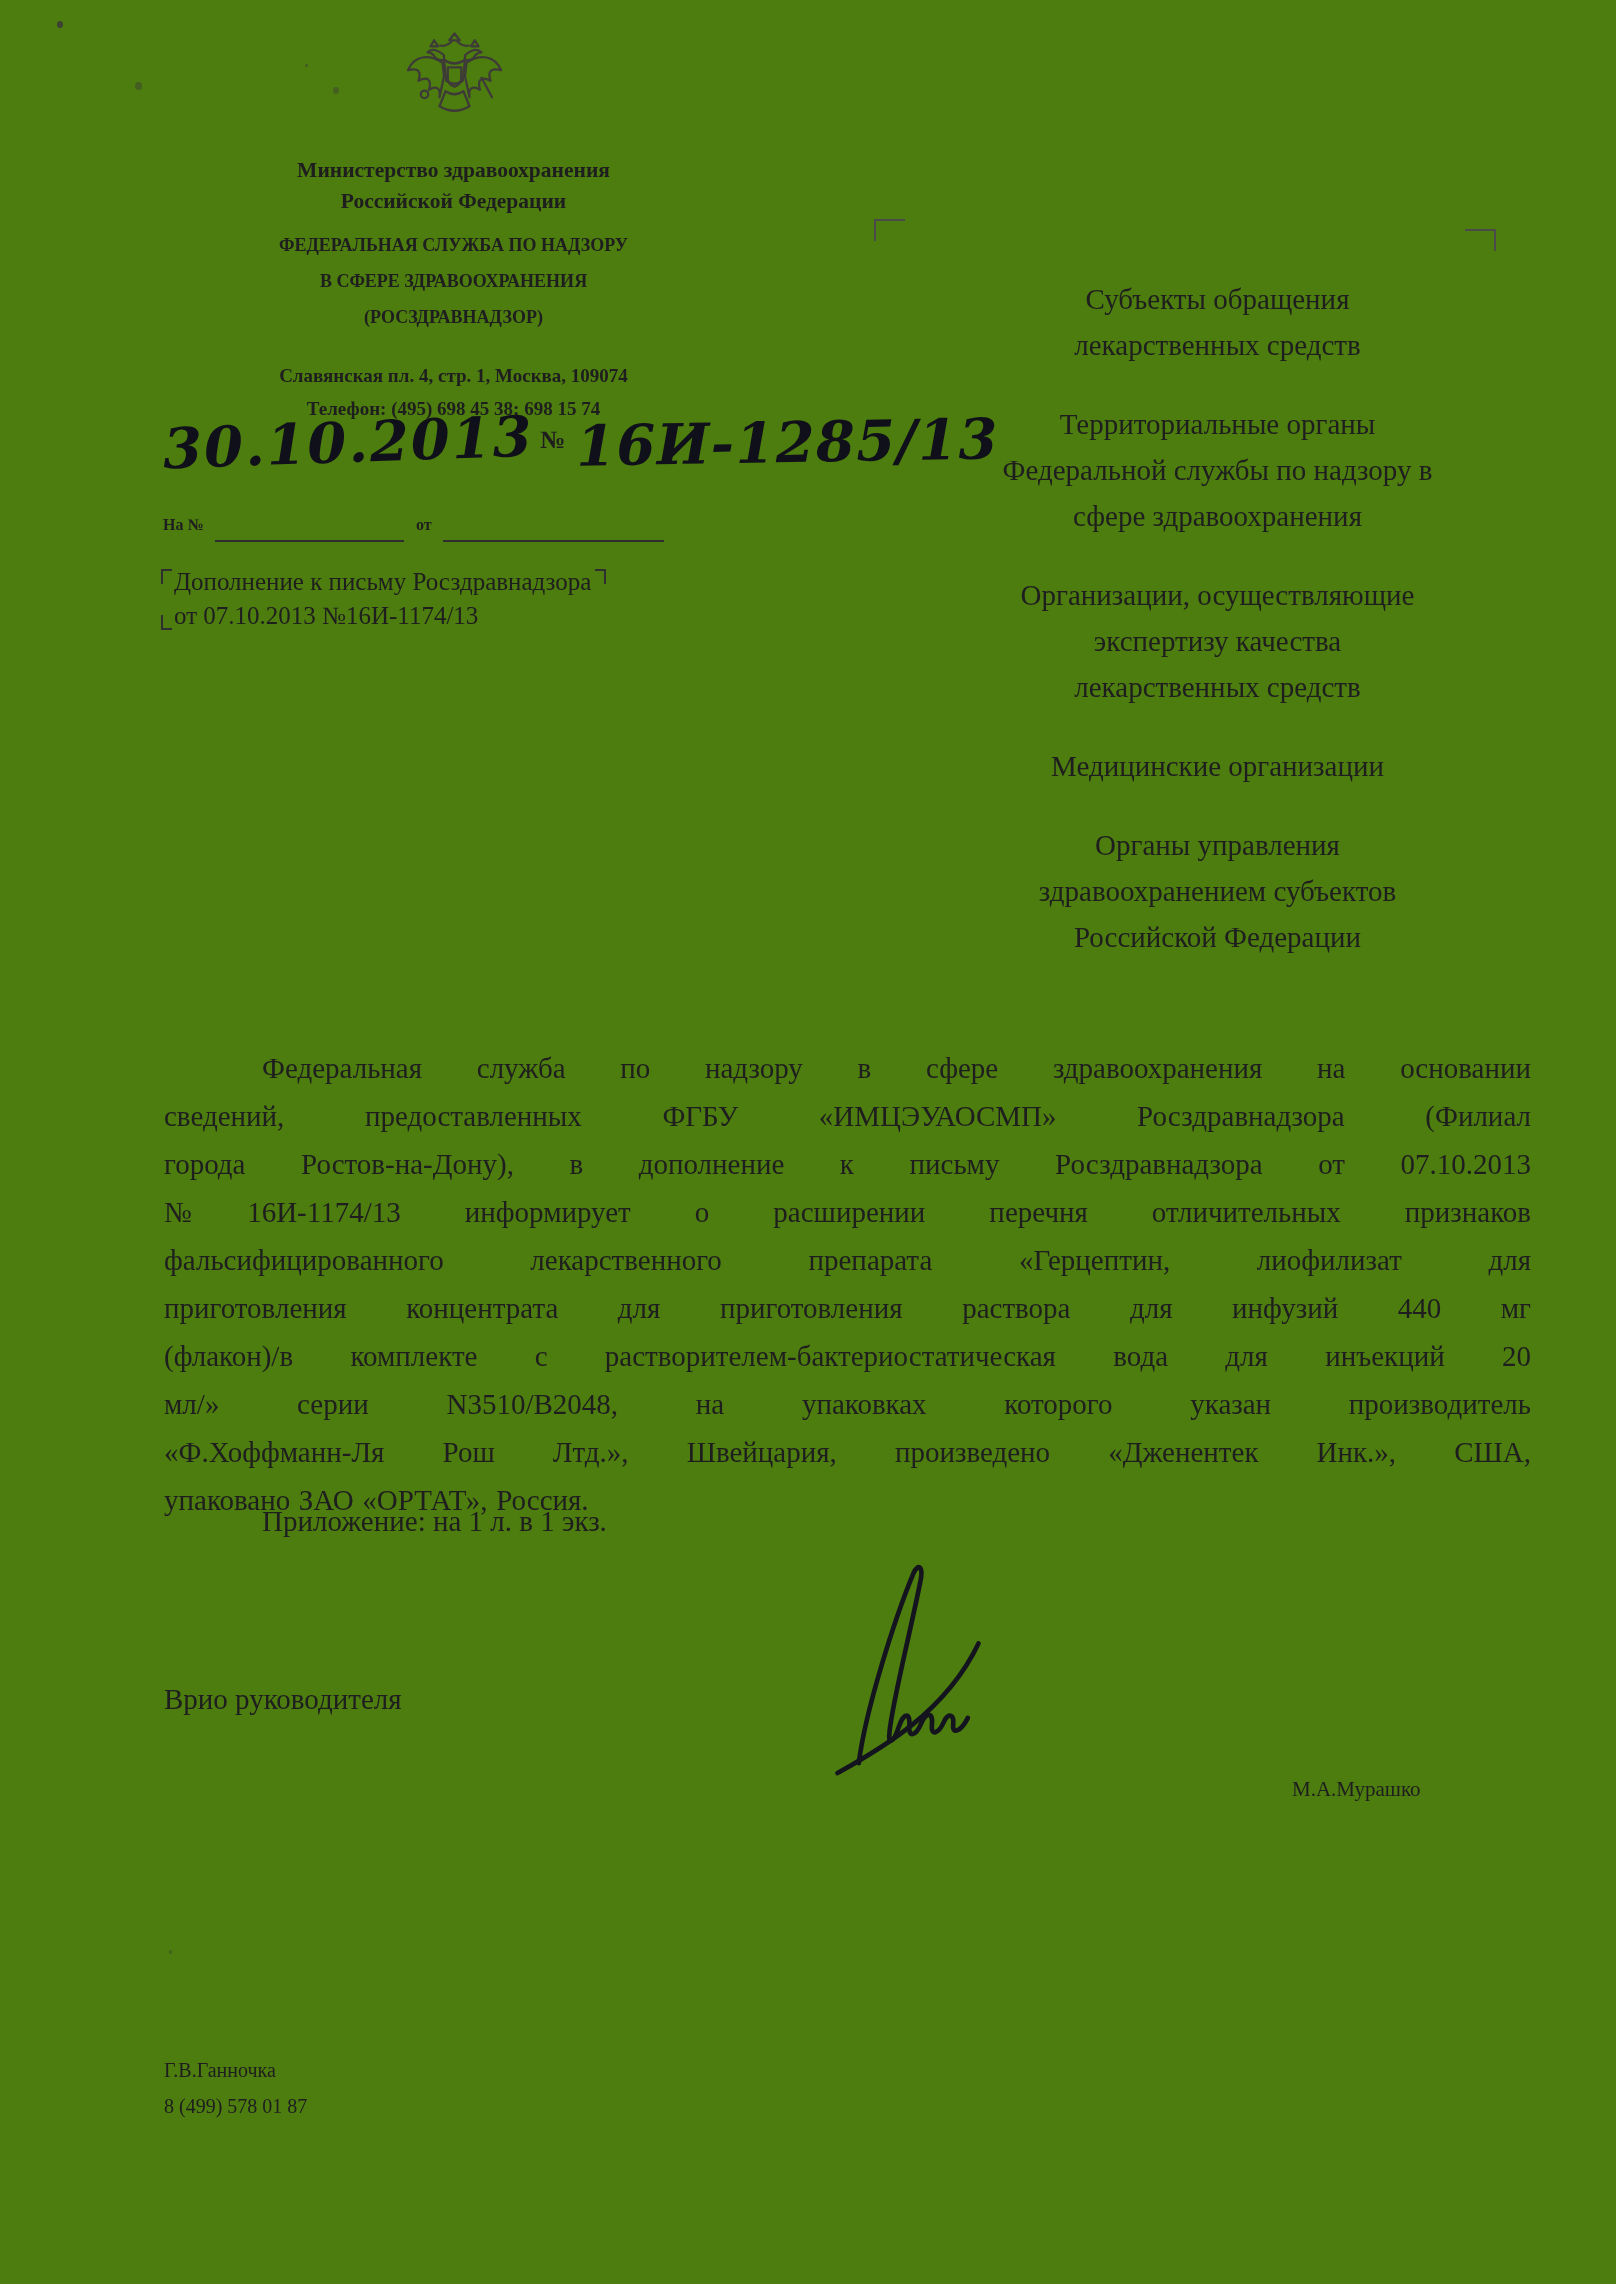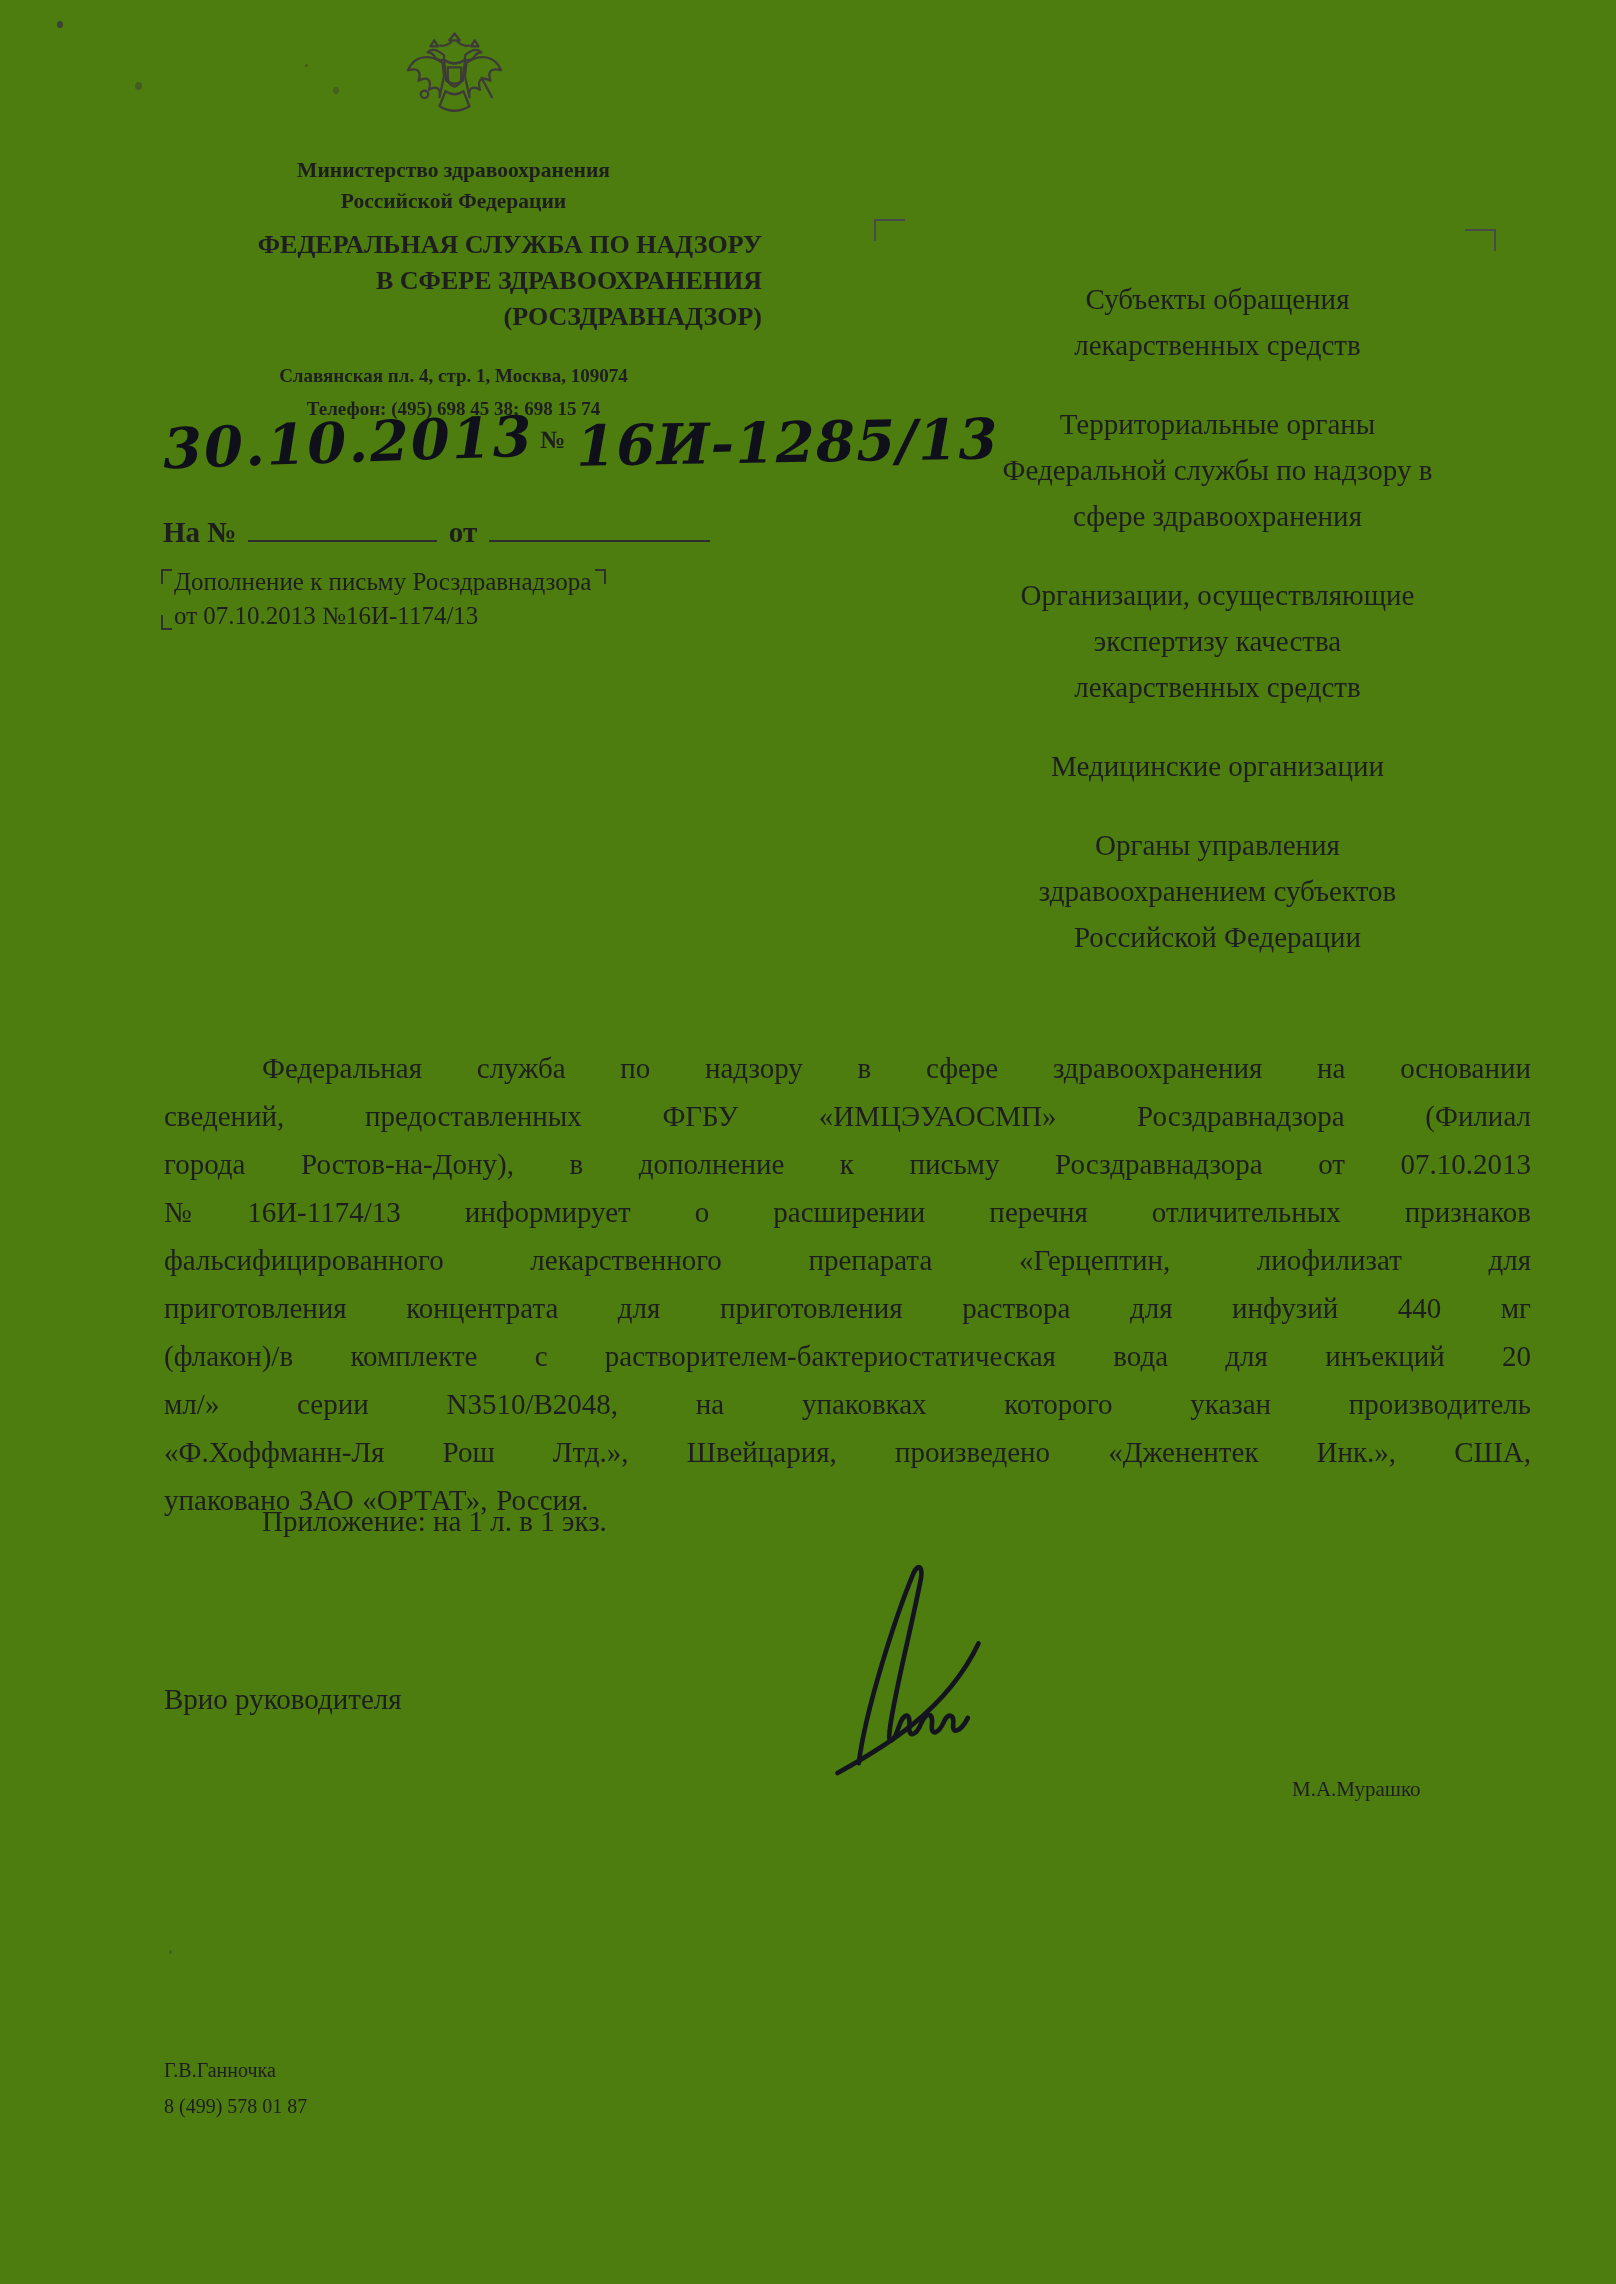--- a/index.html
+++ b/index.html
@@ -14,36 +14,36 @@
     overflow:hidden;
   }
 
   
   .emblem { position:absolute; left:402px; top:25px; width:105px; height:122px; }
   .letterhead {
     position:absolute; left:145px; top:155px; width:617px;
     text-align:center; font-weight:bold;
   }
   .ministry  { font-size:21.5px; line-height:31px; }
-  .service   { margin-top:10.4px; font-size:26px; line-height:36px;text-align:right; }
+  .service   { margin-top:10.4px; font-size:18px; line-height:36px; }
   .addr      { margin-top:24px; font-size:19px; line-height:33px; }
   .phone     { font-size:19px; line-height:33px; }
 
   
   .ref-row { position:absolute; left:163px; top:409px; width:768px; white-space:nowrap; }
   .hw {
     font-family:"DejaVu Serif", serif;
     font-style:italic; font-weight:bold;
     color:#10101a;
   }
   .hw-date { display:inline-block; font-size:56px; letter-spacing:2px; transform:rotate(-2deg); }
   .hw-num  { display:inline-block; font-size:56px; letter-spacing:1.3px; transform:rotate(-1deg); margin-left:10.4px; }
   .num-sign { font-size:25px; font-weight:bold; vertical-align:14.3px; margin-left:6.5px; }
 
-  .na-line { position:absolute; left:163px; top:516px; font-size:29px; font-weight:bold; white-space:nowrap; }
+  .na-line { position:absolute; left:163px; top:516px; font-size:16px; font-weight:bold; white-space:nowrap; }
   .blank {
     display:inline-block; height:26px;
     border-bottom:2px solid #2d2d2d;
     margin:0 11.7px;
   }
   .blank-1 { width:189px; }
   .blank-2 { width:221px; }
 
   
   .addendum {

